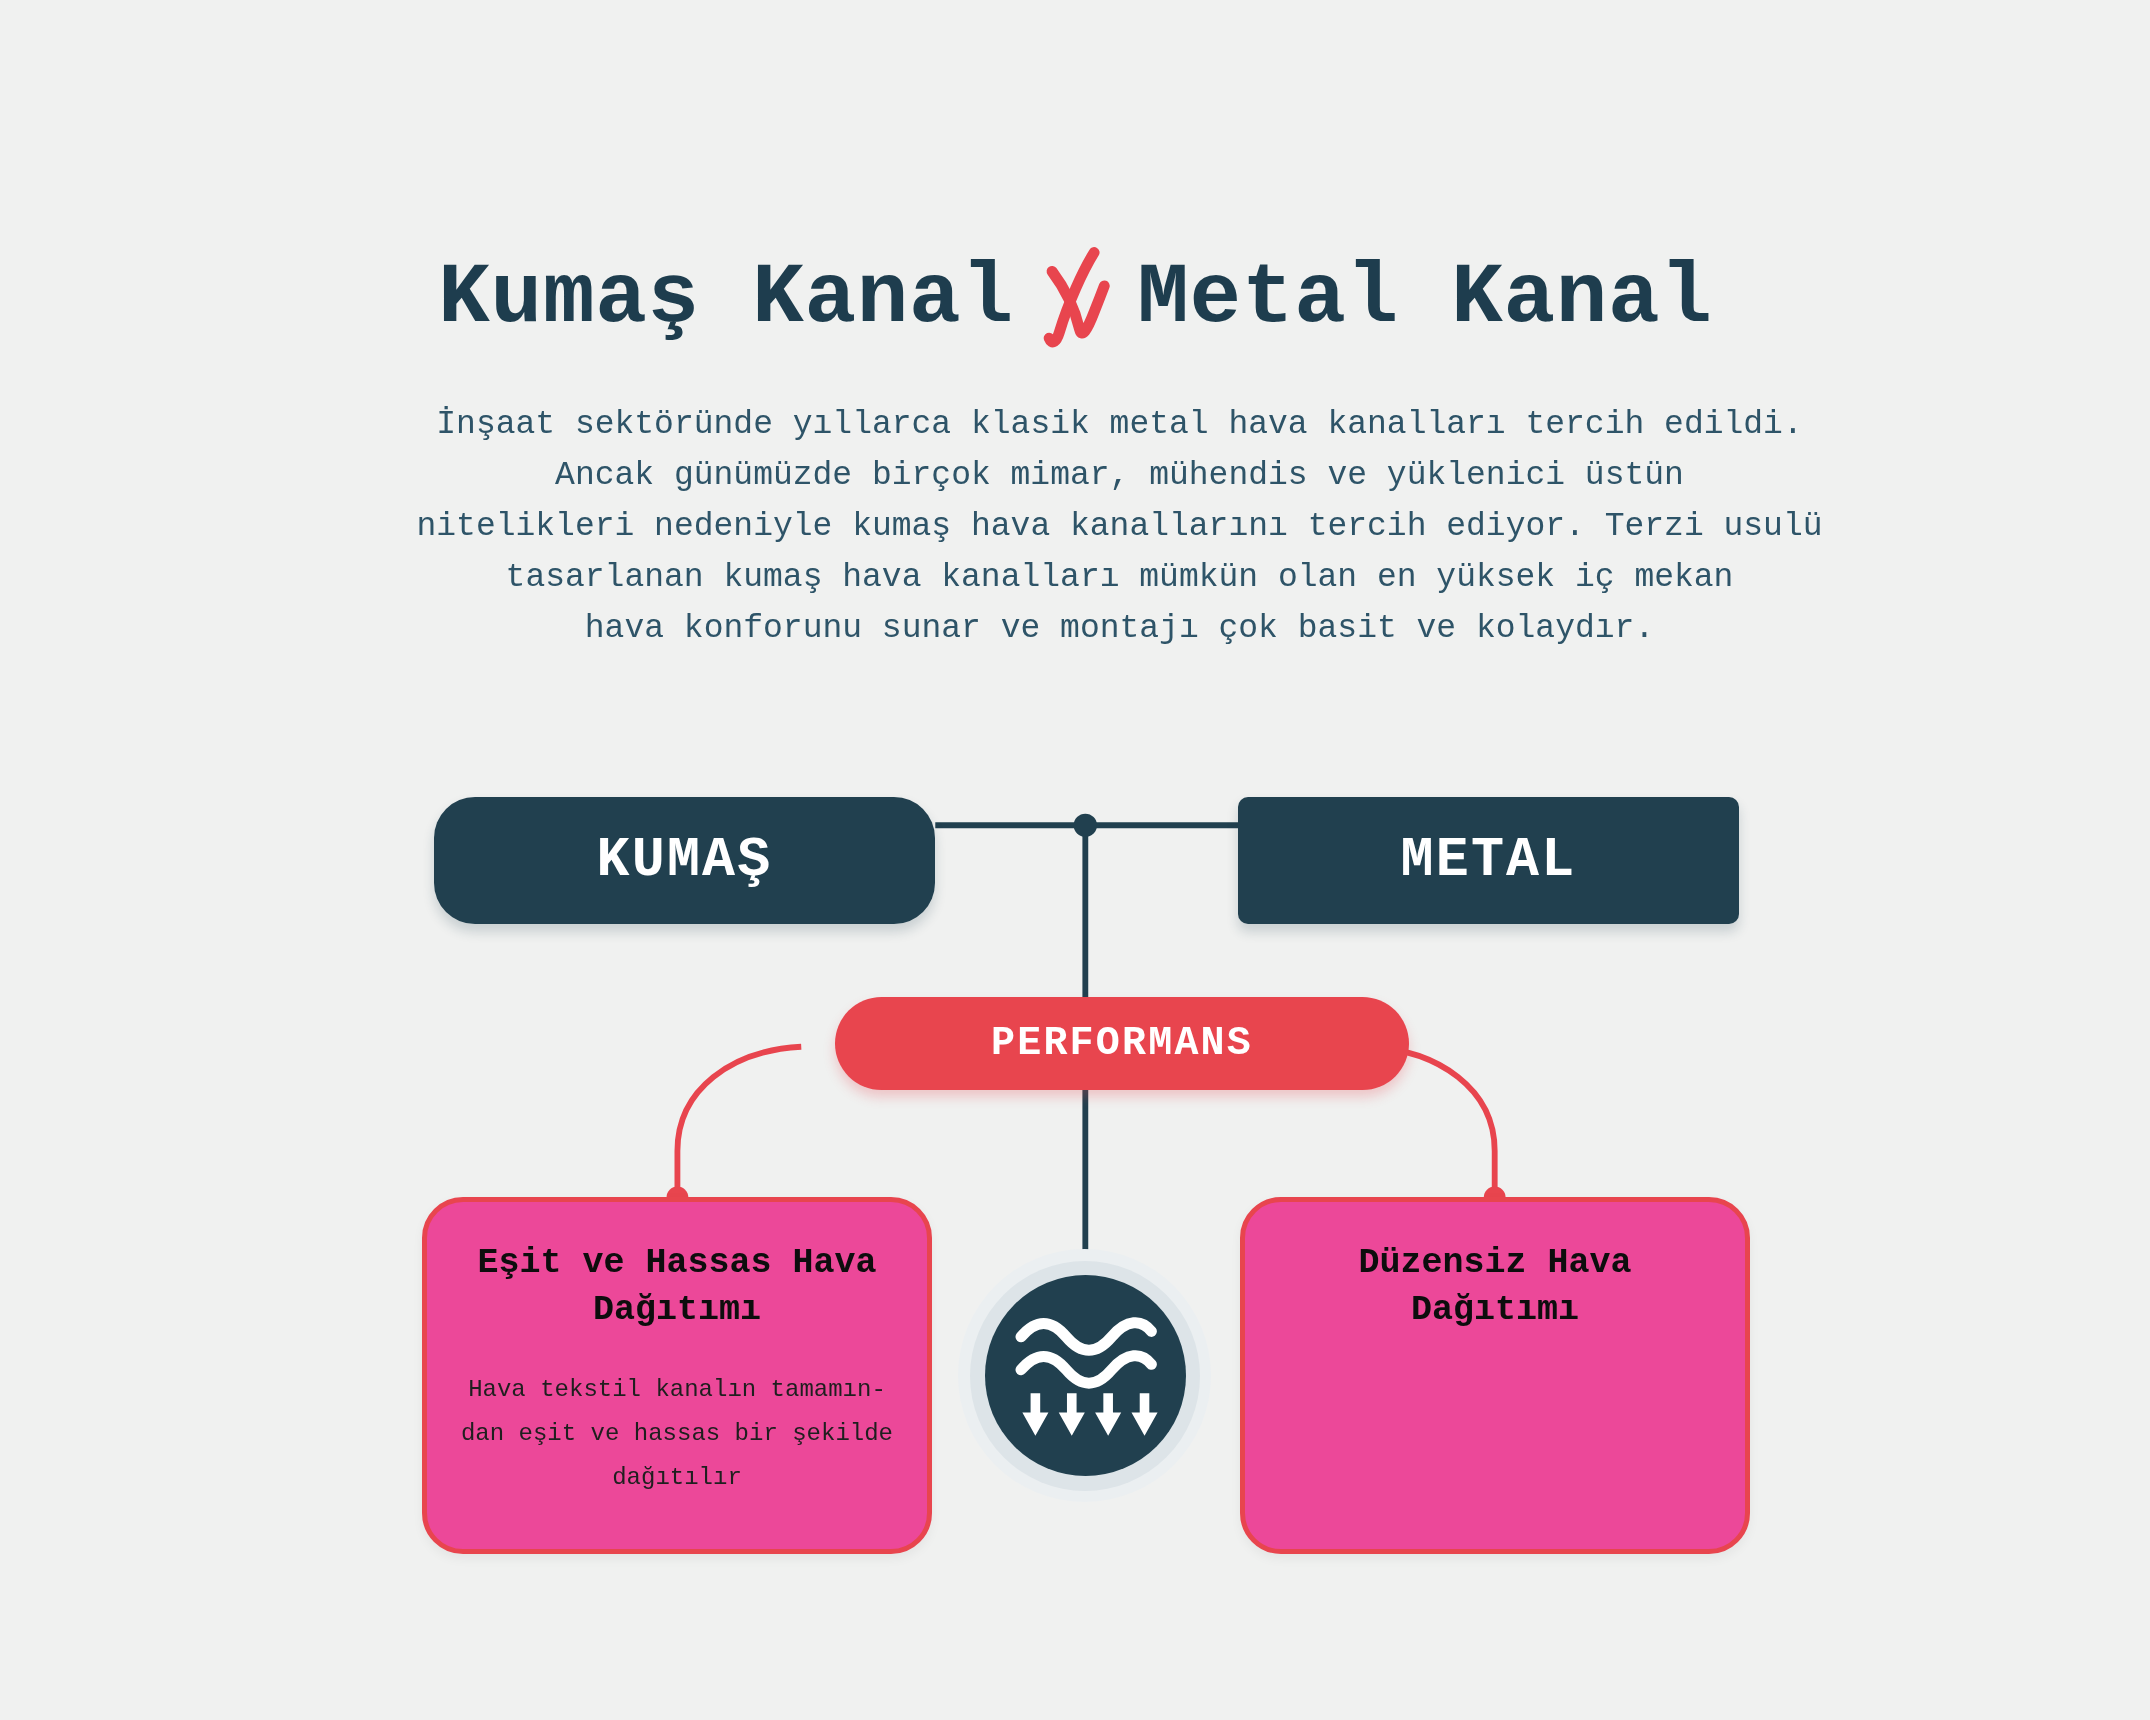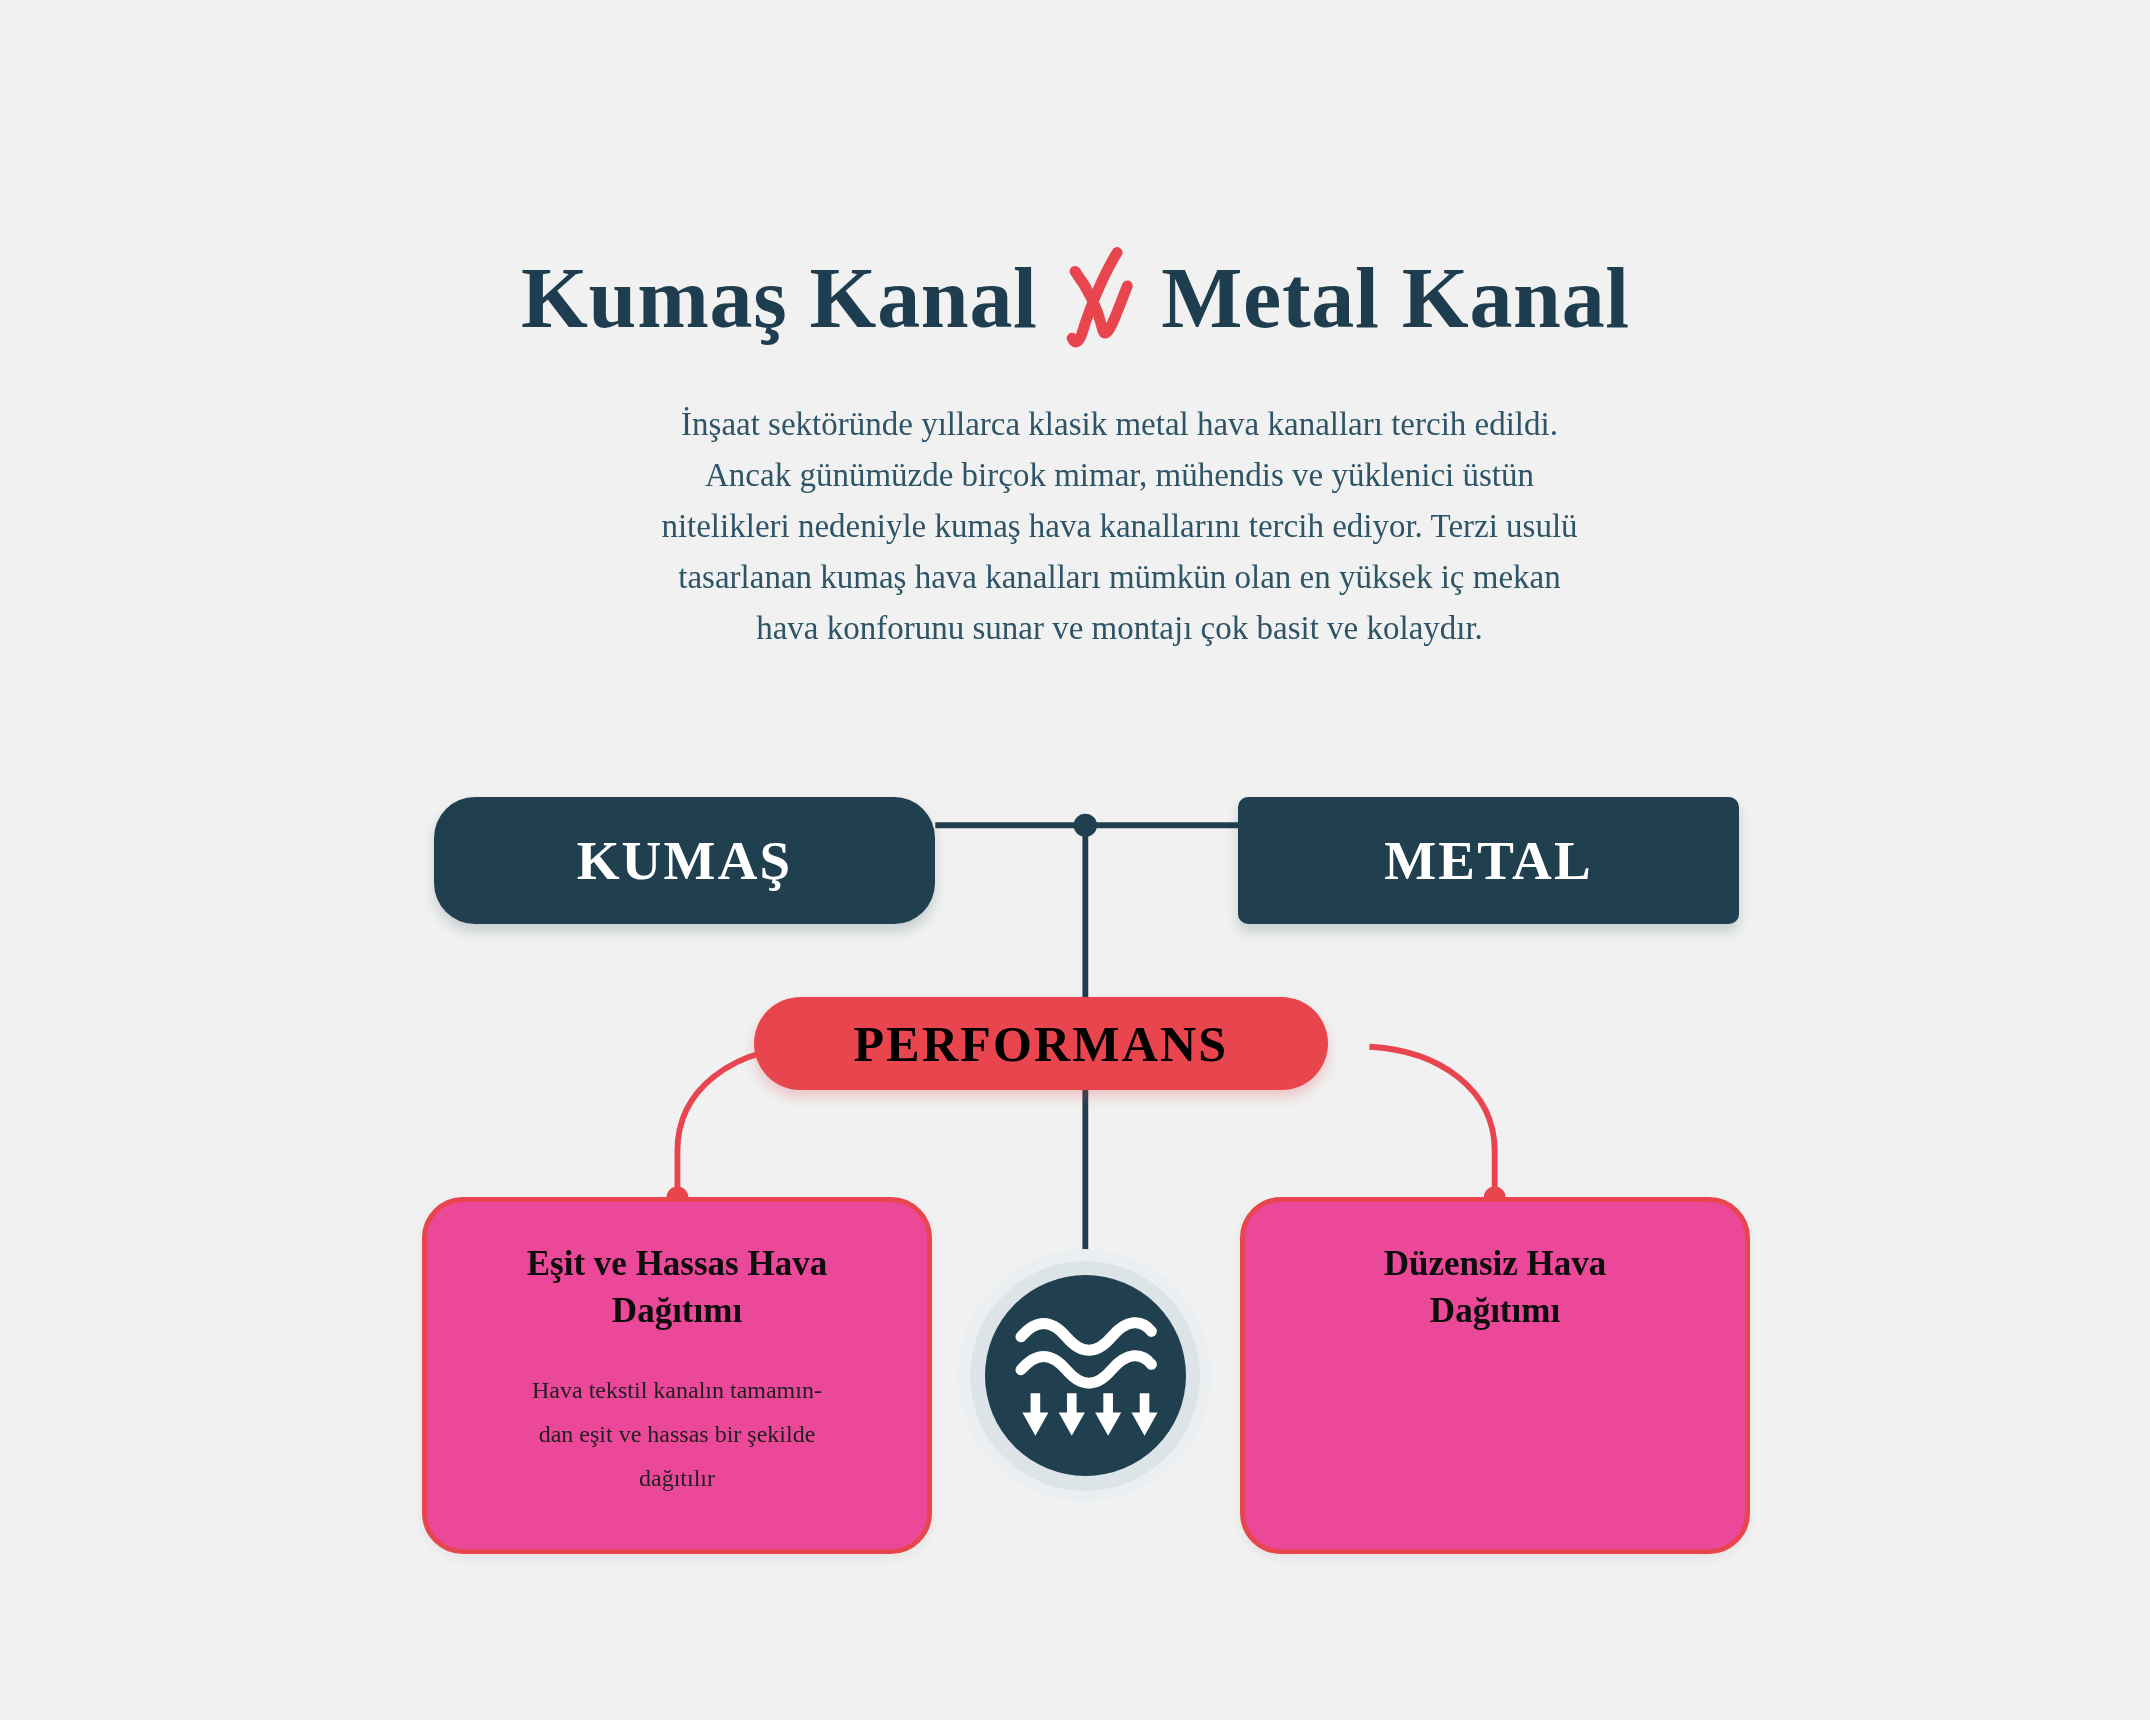--- a/index.html
+++ b/index.html
@@ -1,21 +1,21 @@
 <!DOCTYPE html>
 <html style="font-size:11.7px"><head>
 <meta charset="utf-8">
 <style>
   html, body { margin: 0; padding: 0; background: #F0F1F0; }
   .canvas {
     position: relative;
     width: 2151px;
     height: 1720px;
     background: #F0F1F0;
-    font-family: Liberation Serif, serif;
+    font-family: Liberation Mono, monospace;
     overflow: hidden;
   }
 
   
   .main-title {
     position: absolute;
     top: 242px; left: 0; width: 100%;
     display: flex; justify-content: center; align-items: center;
     gap: 20.4px;
     font-size: 86px; font-weight: 800; letter-spacing: 0.7px;
@@ -47,25 +47,25 @@
     display: flex; align-items: center; justify-content: center;
     color: #ffffff; font-size: 55px; font-weight: 800; letter-spacing: 2.2px;
     box-shadow: 0 7.3px 11.7px rgba(30, 61, 78, 0.18);
   }
   .node-kumas { left: 434px; }
   .node-metal { left: 1238px; border-radius: 10px; }
 
   
   .pill {
     position: absolute;
-    left: 754px; top: 997px; width: 574px; height: 93px;
+    left: 835px; top: 997px; width: 574px; height: 93px;
     background: #E8454E;
     border-radius: 47px;
     display: flex; align-items: center; justify-content: center;
-    color: #000000; font-size: 50px; font-weight: 800; letter-spacing: 2.2px;
+    color: #ffffff; font-size: 40px; font-weight: 800; letter-spacing: 2.2px;
     box-shadow: 0 7.3px 11.7px rgba(232, 69, 78, 0.25);
   }
 
   
   .card {
     position: absolute;
     top: 1197px; width: 510px; height: 357px;
     background: #ec4899;
     border: 5.1px solid #E8454E;
     border-radius: 41px;

